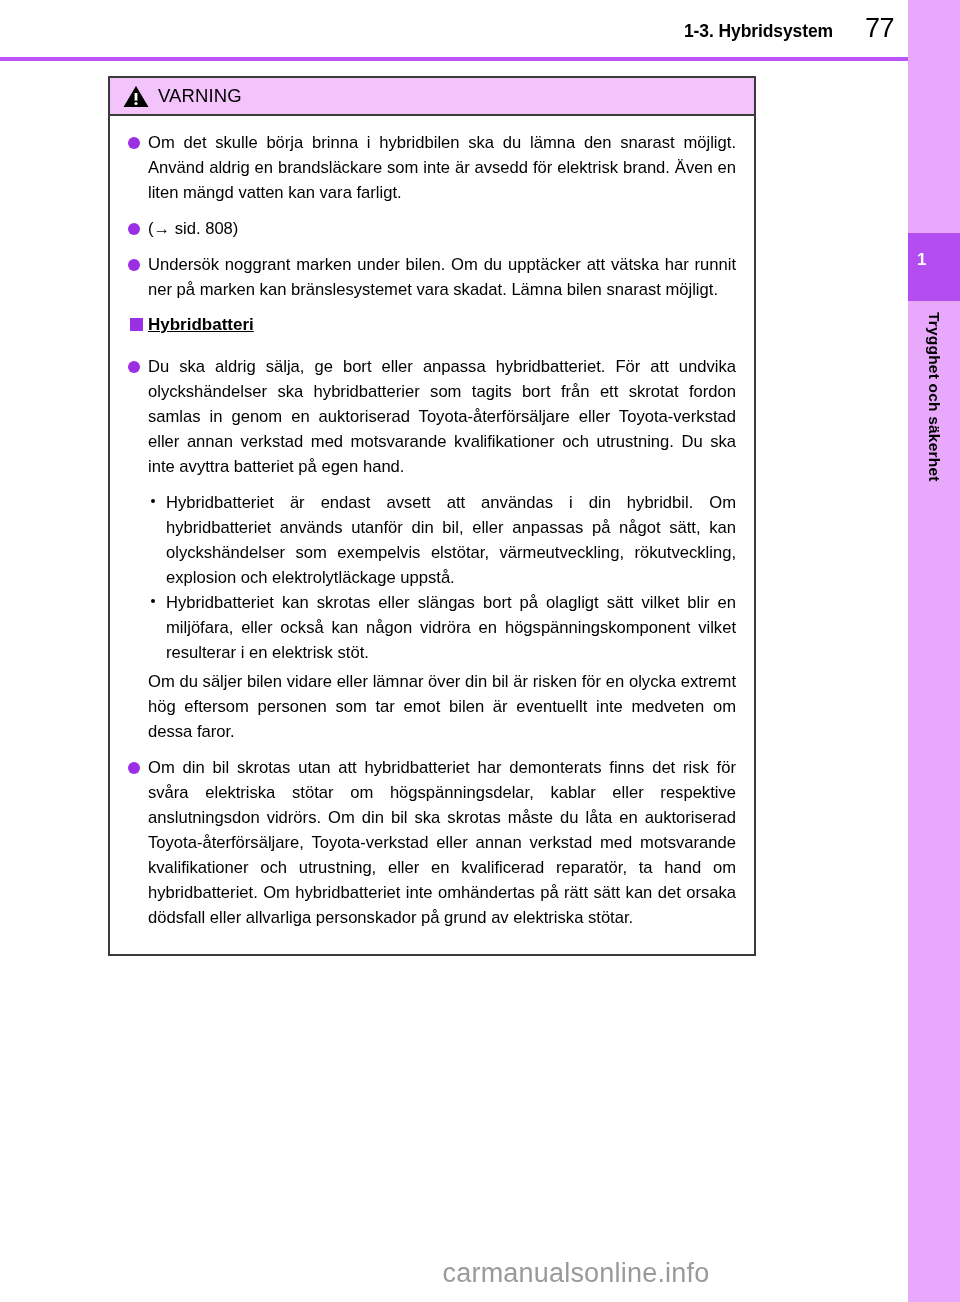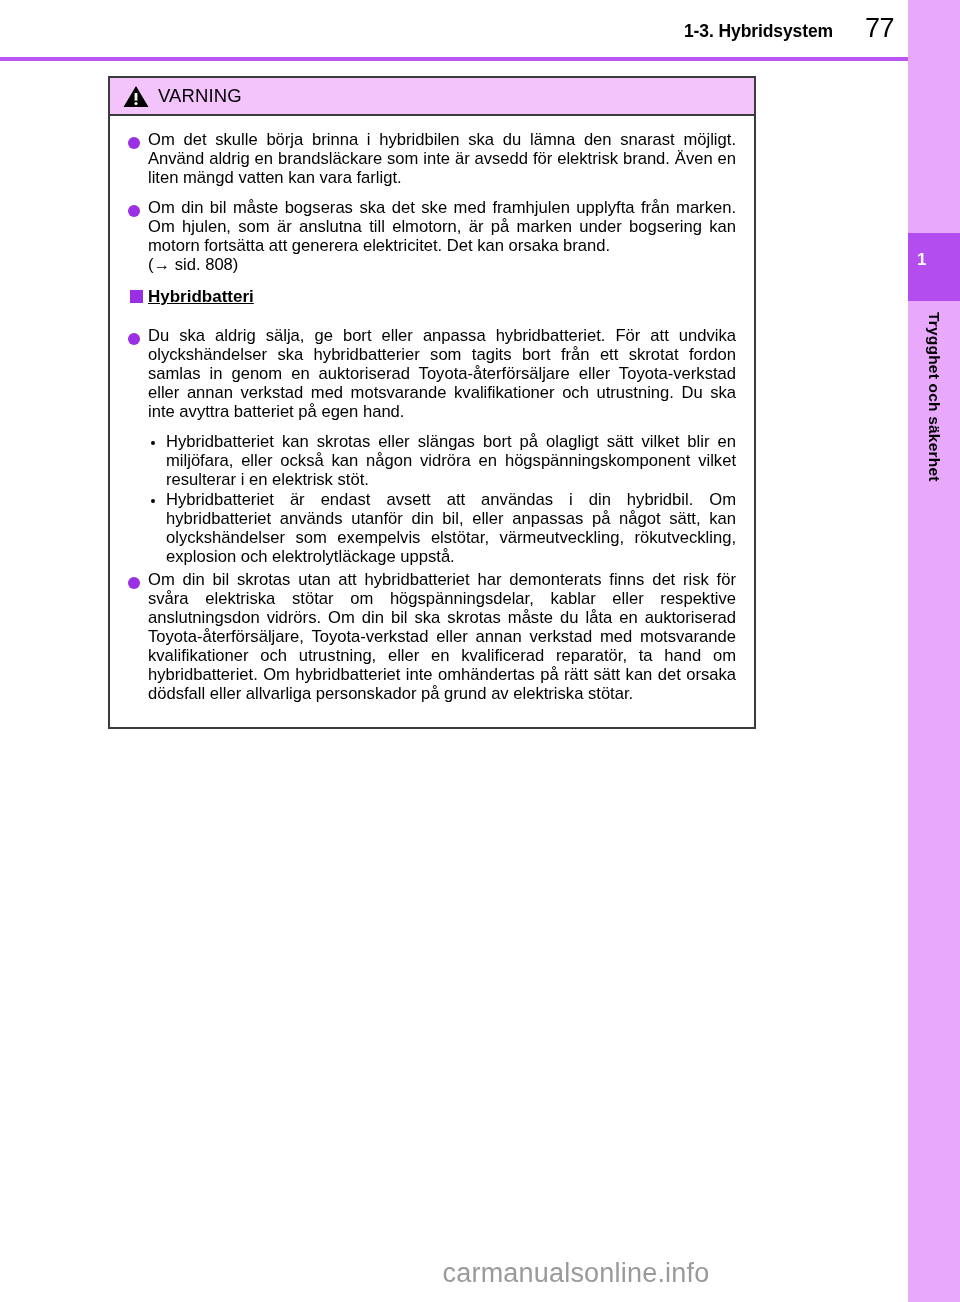--- a/index.html
+++ b/index.html
@@ -158,21 +158,21 @@
     position: absolute;
     left: 0px;
     top: 7px;
     width: 12px;
     height: 12px;
     border-radius: 50%;
     background: #9b2fe3;
   }
   .para {
     font-size: 16.6px;
-    line-height: 19px;
+    line-height: 25px;
     text-align: justify;
     text-justify: inter-word;
     color: #000000;
     margin: 0;
   }
   .para.noj { text-align: left; }
 
   .section-head {
     position: relative;
     padding-left: 20px;
@@ -266,47 +266,53 @@
 
     <div id="warning-body">
 
       <div class="bullet-item">
         <span class="bullet-dot"></span>
         <p class="para">Om det skulle börja brinna i hybridbilen ska du lämna den snarast möjligt. Använd aldrig en brandsläckare som inte är avsedd för elektrisk brand. Även en liten mängd vatten kan vara farligt.</p>
       </div>
 
       <div class="bullet-item">
         <span class="bullet-dot"></span>
-        <p class="para">Om din bil måste bogseras ska det ske med framhjulen upplyfta från marken. Om hjulen, som är anslutna till elmotorn, är på marken under bogsering kan motorn fortsätta att generera elektricitet. Det kan orsaka brand.</p>
         <p class="para noj">(→ sid. 808)</p>
       </div>
 
+      <div class="bullet-item">
+        <span class="bullet-dot"></span>
+        <p class="para">Undersök noggrant marken under bilen. Om du upptäcker att vätska har runnit ner på marken kan bränslesystemet vara skadat. Lämna bilen snarast möjligt.</p>
+      </div>
 
       <div class="section-head">
         <span class="section-square"></span>
         <span class="section-head-label">Hybridbatteri</span>
       </div>
 
       <div class="bullet-item">
         <span class="bullet-dot"></span>
         <p class="para">Du ska aldrig sälja, ge bort eller anpassa hybridbatteriet. För att undvika olyckshändelser ska hybridbatterier som tagits bort från ett skrotat fordon samlas in genom en auktoriserad Toyota-återförsäljare eller Toyota-verkstad eller annan verkstad med motsvarande kvalifikationer och utrustning. Du ska inte avyttra batteriet på egen hand.</p>
       </div>
 
 
       <div class="sub-list">
+        <div class="sub-item tight">
+          <span class="sub-dot"></span>
+          <p class="para">Hybridbatteriet är endast avsett att användas i din hybridbil. Om hybridbatteriet används utanför din bil, eller anpassas på något sätt, kan olyckshändelser som exempelvis elstötar, värmeutveckling, rökutveckling, explosion och elektrolytläckage uppstå.</p>
+        </div>
         <div class="sub-item">
           <span class="sub-dot"></span>
           <p class="para">Hybridbatteriet kan skrotas eller slängas bort på olagligt sätt vilket blir en miljöfara, eller också kan någon vidröra en högspänningskomponent vilket resulterar i en elektrisk stöt.</p>
         </div>
-        <div class="sub-item tight">
-          <span class="sub-dot"></span>
-          <p class="para">Hybridbatteriet är endast avsett att användas i din hybridbil. Om hybridbatteriet används utanför din bil, eller anpassas på något sätt, kan olyckshändelser som exempelvis elstötar, värmeutveckling, rökutveckling, explosion och elektrolytläckage uppstå.</p>
-        </div>
-      </div>
-
+      </div>
+
+      <div class="plain-block">
+        <p class="para">Om du säljer bilen vidare eller lämnar över din bil är risken för en olycka extremt hög eftersom personen som tar emot bilen är eventuellt inte medveten om dessa faror.</p>
+      </div>
 
       <div class="bullet-item tight">
         <span class="bullet-dot"></span>
         <p class="para">Om din bil skrotas utan att hybridbatteriet har demonterats finns det risk för svåra elektriska stötar om högspänningsdelar, kablar eller respektive anslutningsdon vidrörs. Om din bil ska skrotas måste du låta en auktoriserad Toyota-återförsäljare, Toyota-verkstad eller annan verkstad med motsvarande kvalifikationer och utrustning, eller en kvalificerad reparatör, ta hand om hybridbatteriet. Om hybridbatteriet inte omhändertas på rätt sätt kan det orsaka dödsfall eller allvarliga personskador på grund av elektriska stötar.</p>
       </div>
 
     </div>
   </div>
 
   <div id="watermark">carmanualsonline.info</div>

